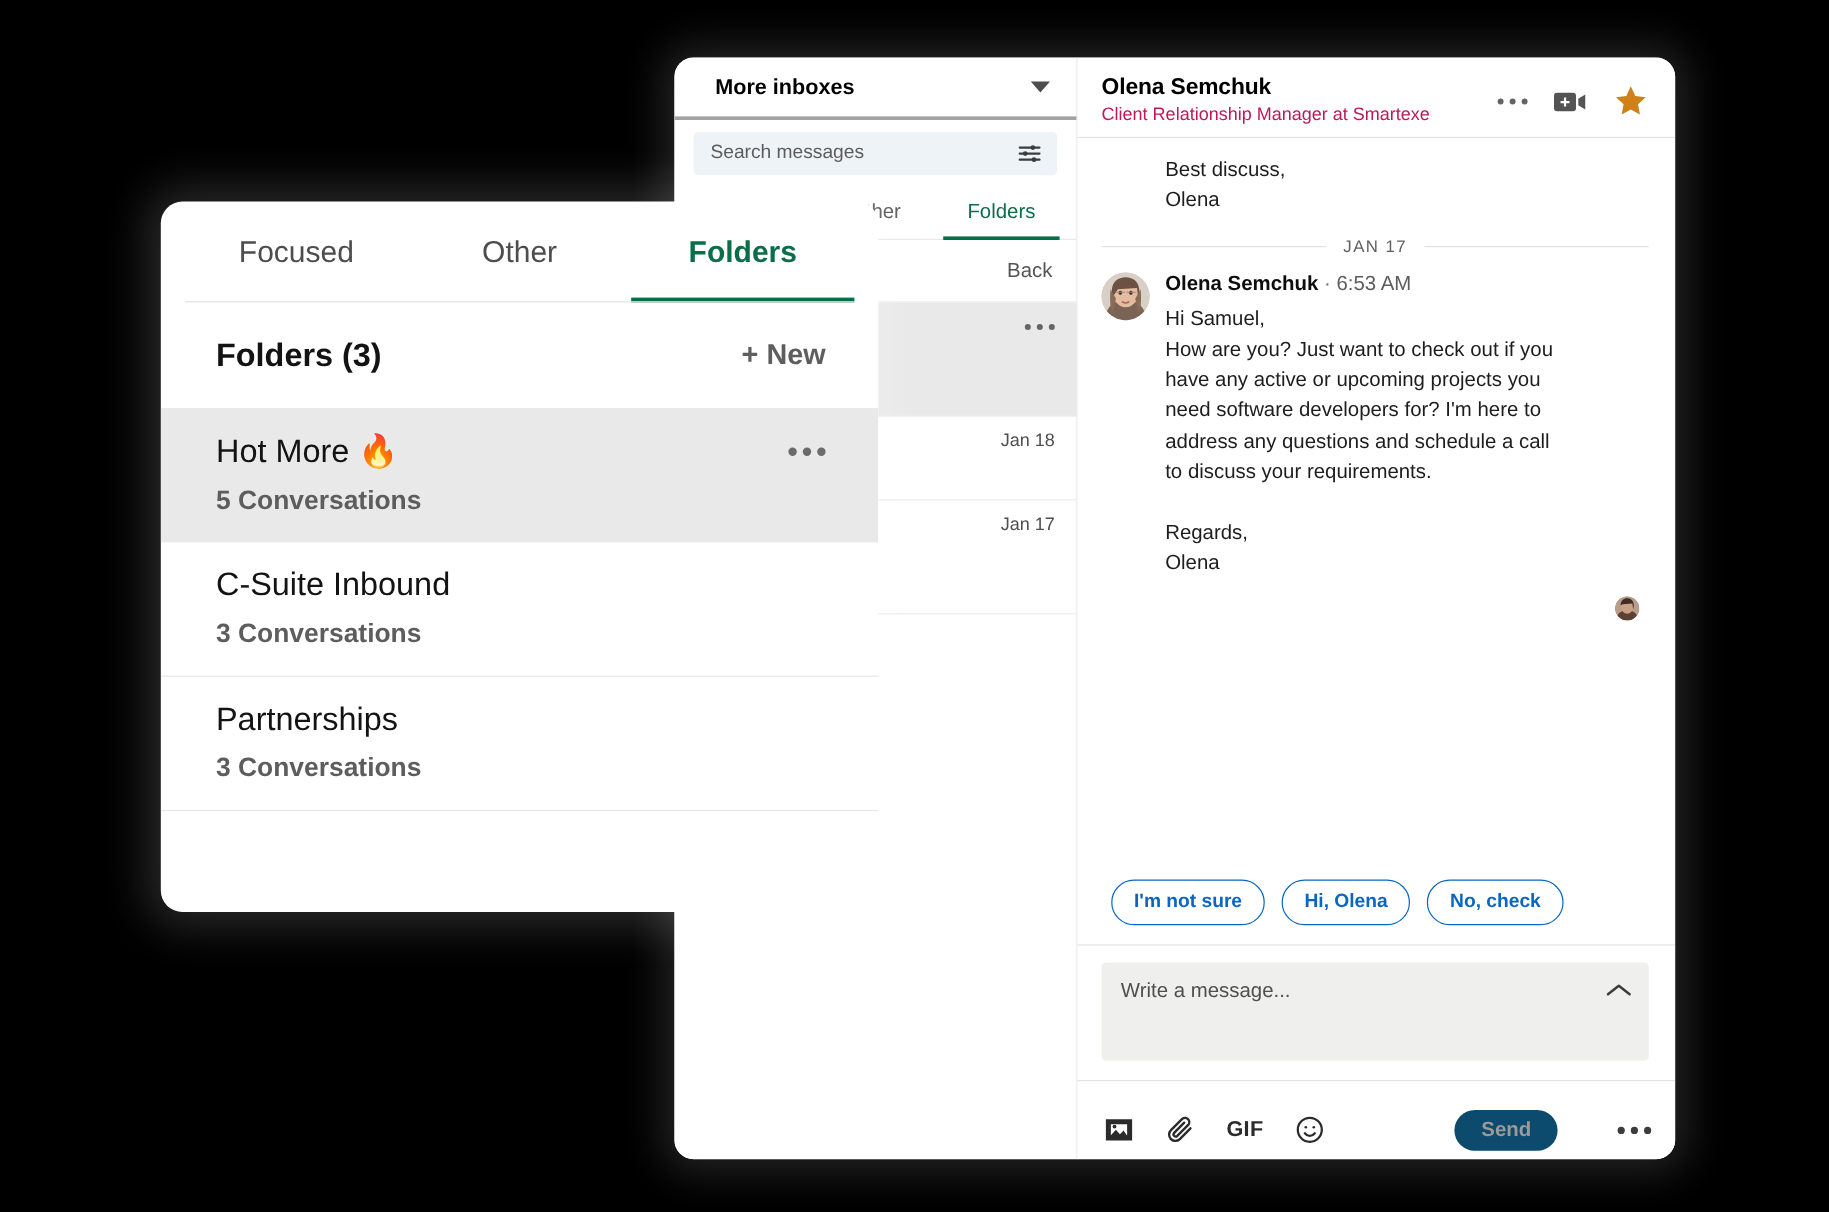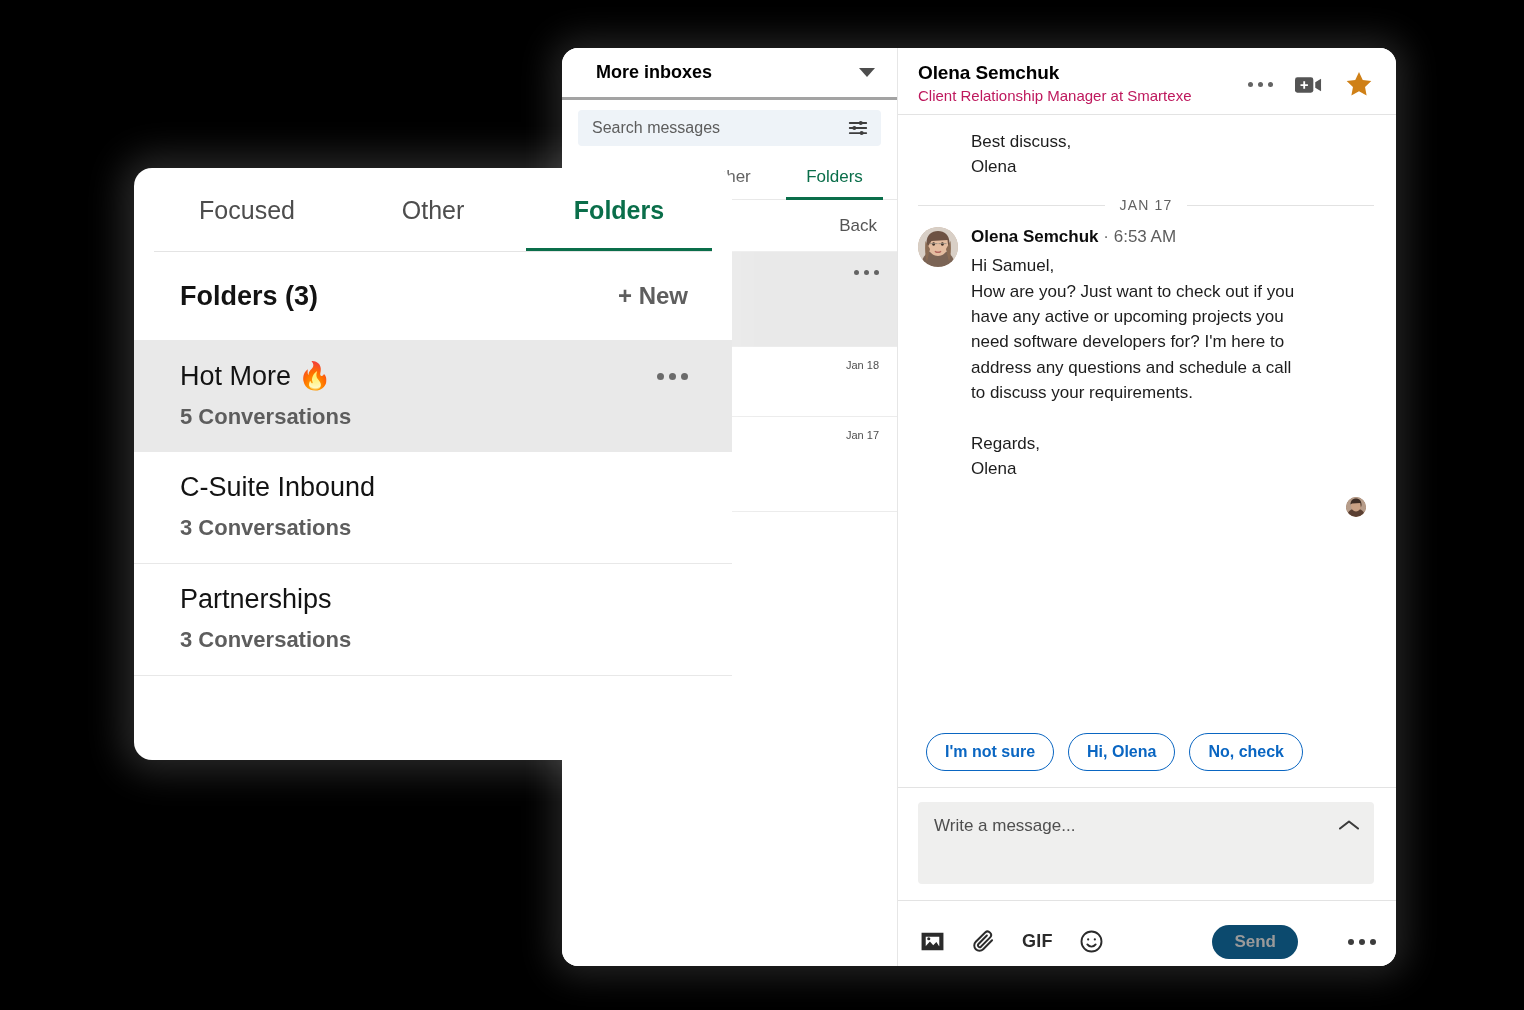--- a/index.html
+++ b/index.html
@@ -78,21 +78,21 @@
     height: 52px; display: flex; align-items: center;
     padding: 0 20px 0 22px; border-bottom: 1px solid #eeeeee;
   }
   .folder-head .cnt { font-size: 18px; font-weight: bold; color: #1a1a1a; }
   .folder-head .back { margin-left: auto; font-size: 17px; color: #545454; }
 
   .conv { padding: 12px 18px 14px 18px; border-bottom: 1px solid #ececec; }
   .conv.selected { background: #e9e9e9; }
   .conv-top { display: flex; align-items: flex-start; }
   .conv-name { font-size: 17px; font-weight: bold; color: #0d0d0d; white-space: nowrap; }
-  .conv-date { margin-left: auto; font-size: 11px; color: #4f4f4f; white-space: nowrap; padding-left: 8px; }
+  .conv-date { margin-left: auto; font-size: 15px; color: #4f4f4f; white-space: nowrap; padding-left: 8px; }
   .conv-dots { margin-left: auto; padding-left: 8px; padding-top: 6px; }
   .conv-snip { font-size: 15px; color: #5a5a5a; line-height: 1.45; margin-top: 2px; }
 
   
   .right-pane { flex: 1; display: flex; flex-direction: column; background: #fff; min-width: 0; }
   .rp-head {
     padding: 14px 22px 10px 20px;
     border-bottom: 1px solid #e3e3e3;
     display: flex; align-items: flex-start;
   }

